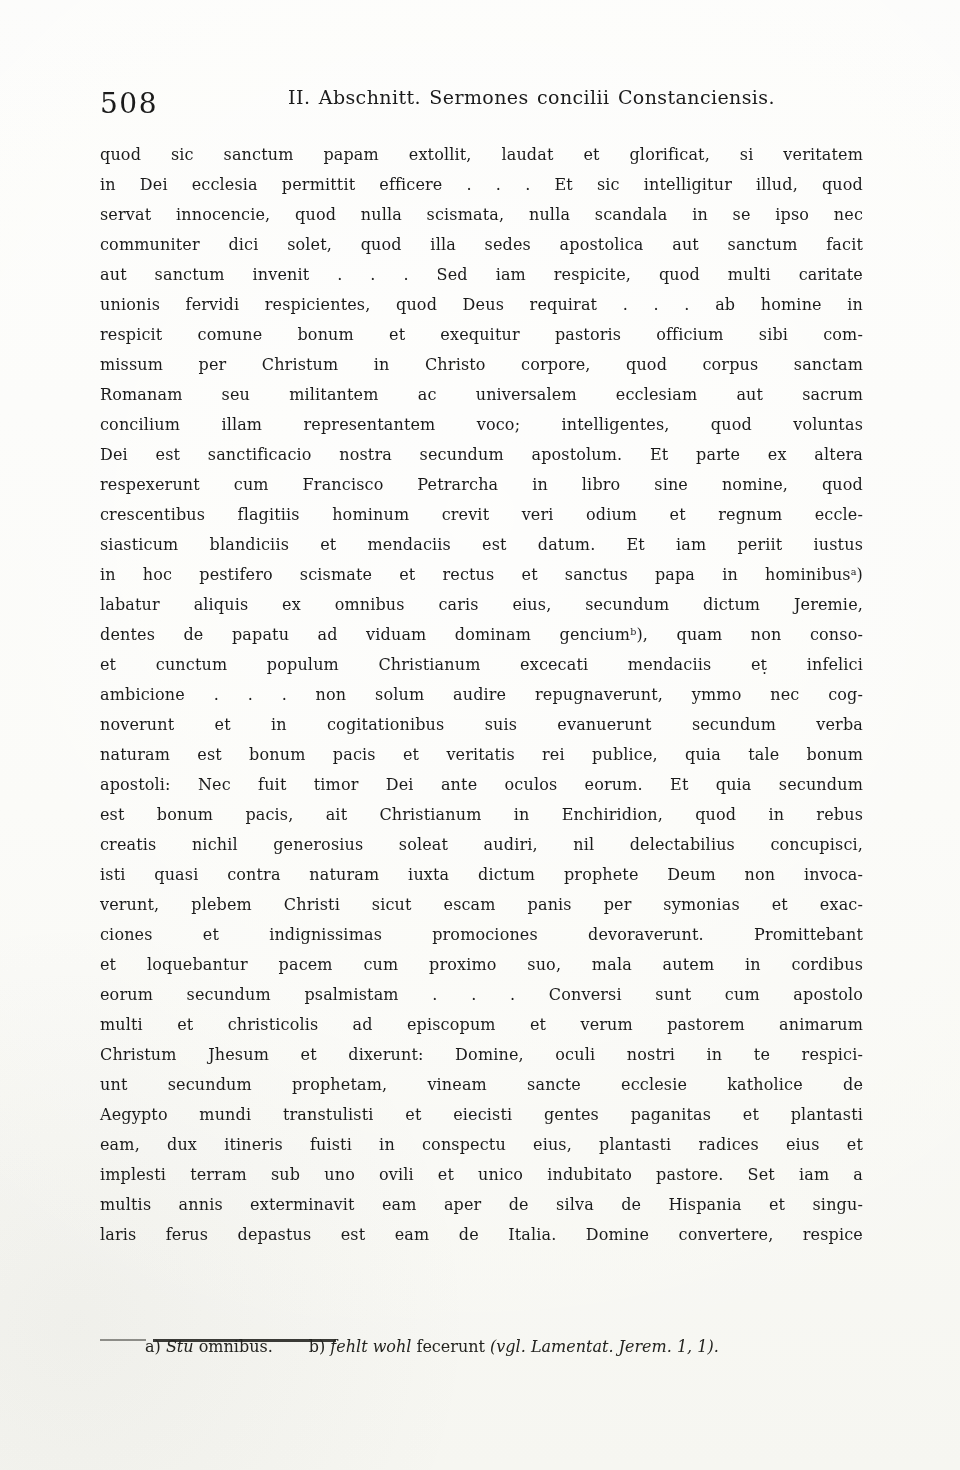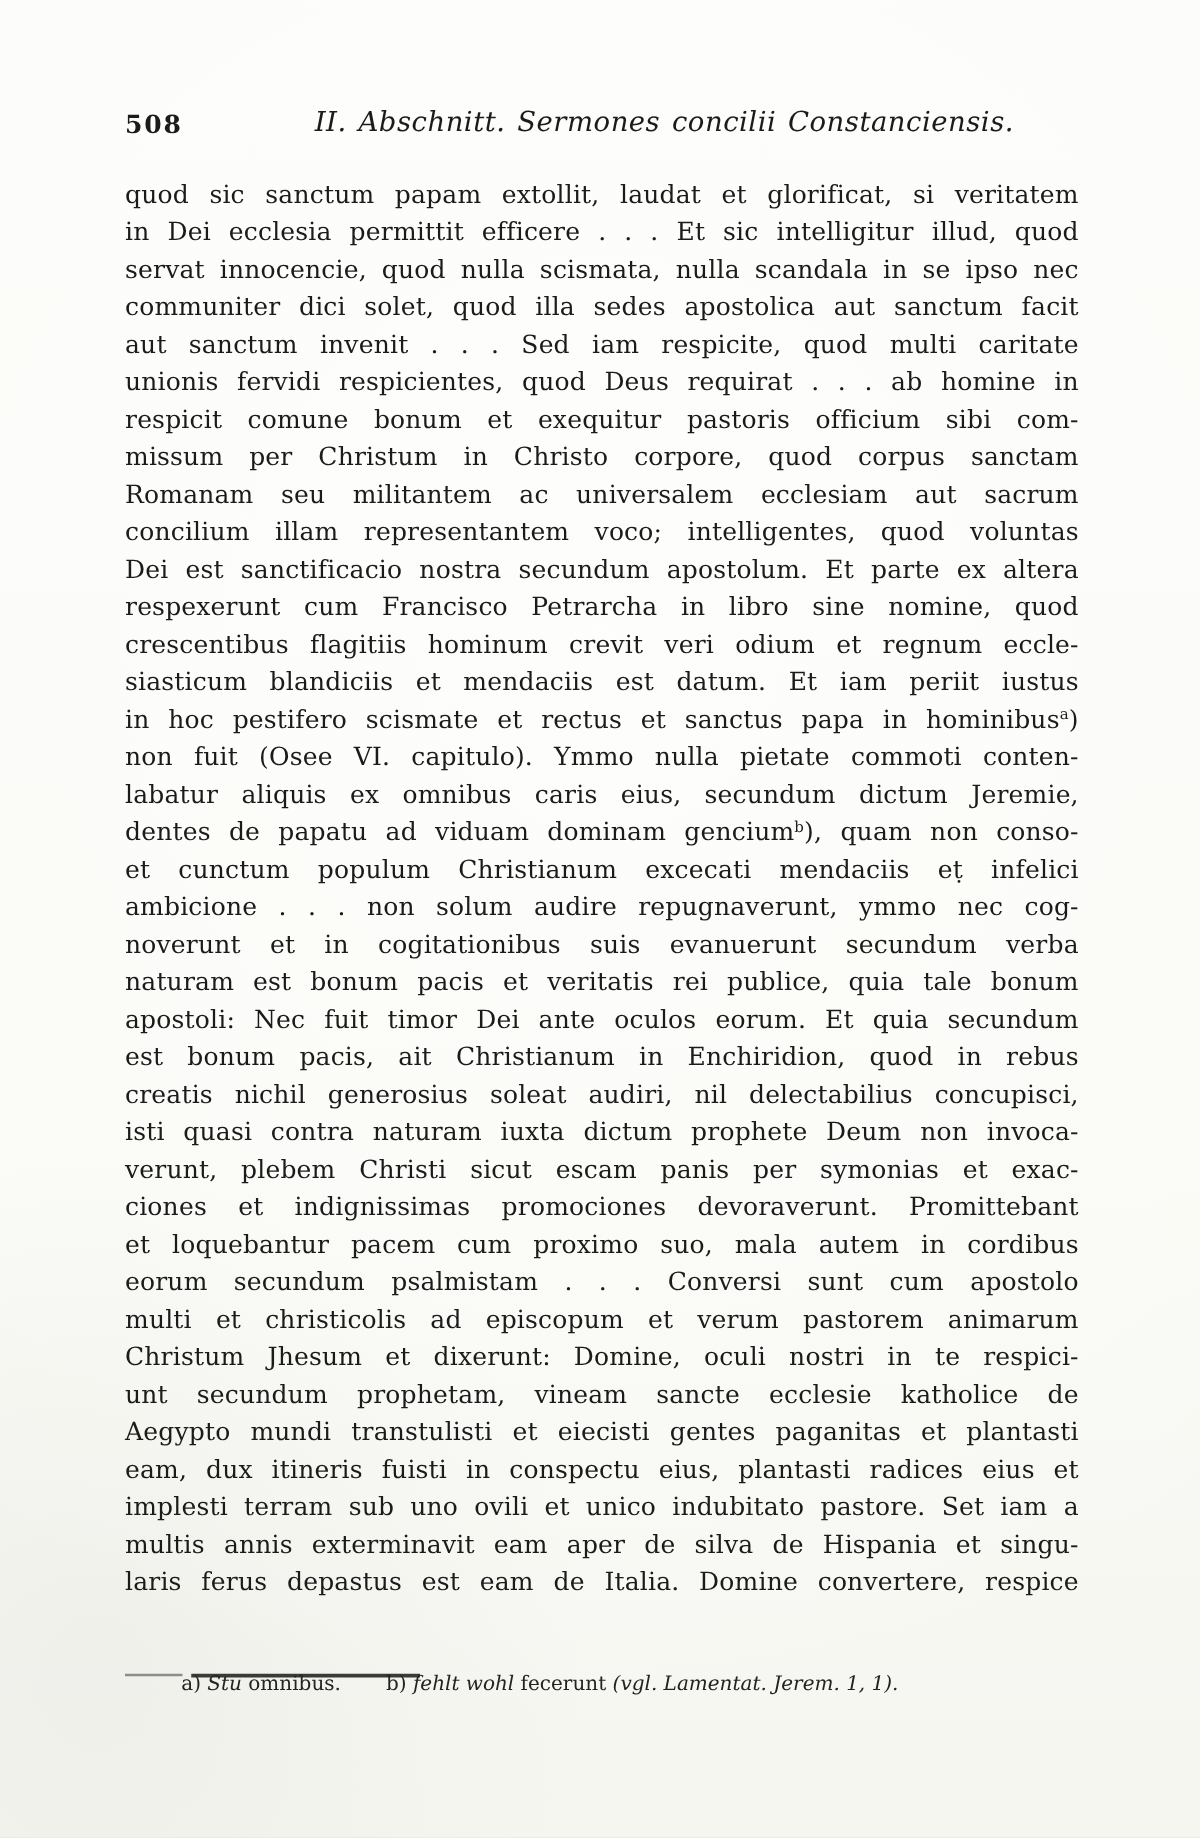--- a/index.html
+++ b/index.html
@@ -24,40 +24,38 @@
     position: absolute;
     top: 86px;
     left: 100px;
     width: 763px;
     height: 30px;
   }
   .page-number {
     position: absolute;
     left: 0;
     top: 1px;
-    font-size: 20px;
+    font-size: 28px;
     letter-spacing: 1.5px;
-    font-weight: bold;
   }
   .running-title {
     text-align: center;
     padding-left: 100px;
-    font-size: 22px;
+    font-size: 19px;
     letter-spacing: 0.4px;
     word-spacing: 2px;
-    font-style: italic;
   }
   .text-block {
     position: absolute;
     top: 140px;
     left: 100px;
     width: 763px;
   }
   .line {
-    font-size: 20px;
+    font-size: 16px;
     line-height: 30px;
     text-align: justify;
     text-align-last: justify;
     letter-spacing: 0.15px;
     white-space: normal;
   }
   .line sup {
     font-size: 60%;
     line-height: 0;
     vertical-align: 0.55em;
@@ -121,21 +119,20 @@
       <div class="line">unionis fervidi respicientes, quod Deus requirat . . . ab homine in</div>
       <div class="line">respicit comune bonum et exequitur pastoris officium sibi com-</div>
       <div class="line">missum per Christum in Christo corpore, quod corpus sanctam</div>
       <div class="line">Romanam seu militantem ac universalem ecclesiam aut sacrum</div>
       <div class="line">concilium illam representantem voco; intelligentes, quod voluntas</div>
       <div class="line">Dei est sanctificacio nostra secundum apostolum. Et parte ex altera</div>
       <div class="line">respexerunt cum Francisco Petrarcha in libro sine nomine, quod</div>
       <div class="line">crescentibus flagitiis hominum crevit veri odium et regnum eccle-</div>
       <div class="line">siasticum blandiciis et mendaciis est datum. Et iam periit iustus</div>
       <div class="line">in hoc pestifero scismate et rectus et sanctus papa in hominibus<sup>a</sup>)</div>
-      <div class="line">non fuit (Osee VI. capitulo). Ymmo nulla pietate commoti conten-</div>
       <div class="line">labatur aliquis ex omnibus caris eius, secundum dictum Jeremie,</div>
       <div class="line">dentes de papatu ad viduam dominam gencium<sup>b</sup>), quam non conso-</div>
       <div class="line">et cunctum populum Christianum excecati mendaciis eṭ infelici</div>
       <div class="line">ambicione . . . non solum audire repugnaverunt, ymmo nec cog-</div>
       <div class="line">noverunt et in cogitationibus suis evanuerunt secundum verba</div>
       <div class="line">naturam est bonum pacis et veritatis rei publice, quia tale bonum</div>
       <div class="line">apostoli: Nec fuit timor Dei ante oculos eorum. Et quia secundum</div>
       <div class="line">est bonum pacis, ait Christianum in Enchiridion, quod in rebus</div>
       <div class="line">creatis nichil generosius soleat audiri, nil delectabilius concupisci,</div>
       <div class="line">isti quasi contra naturam iuxta dictum prophete Deum non invoca-</div>

